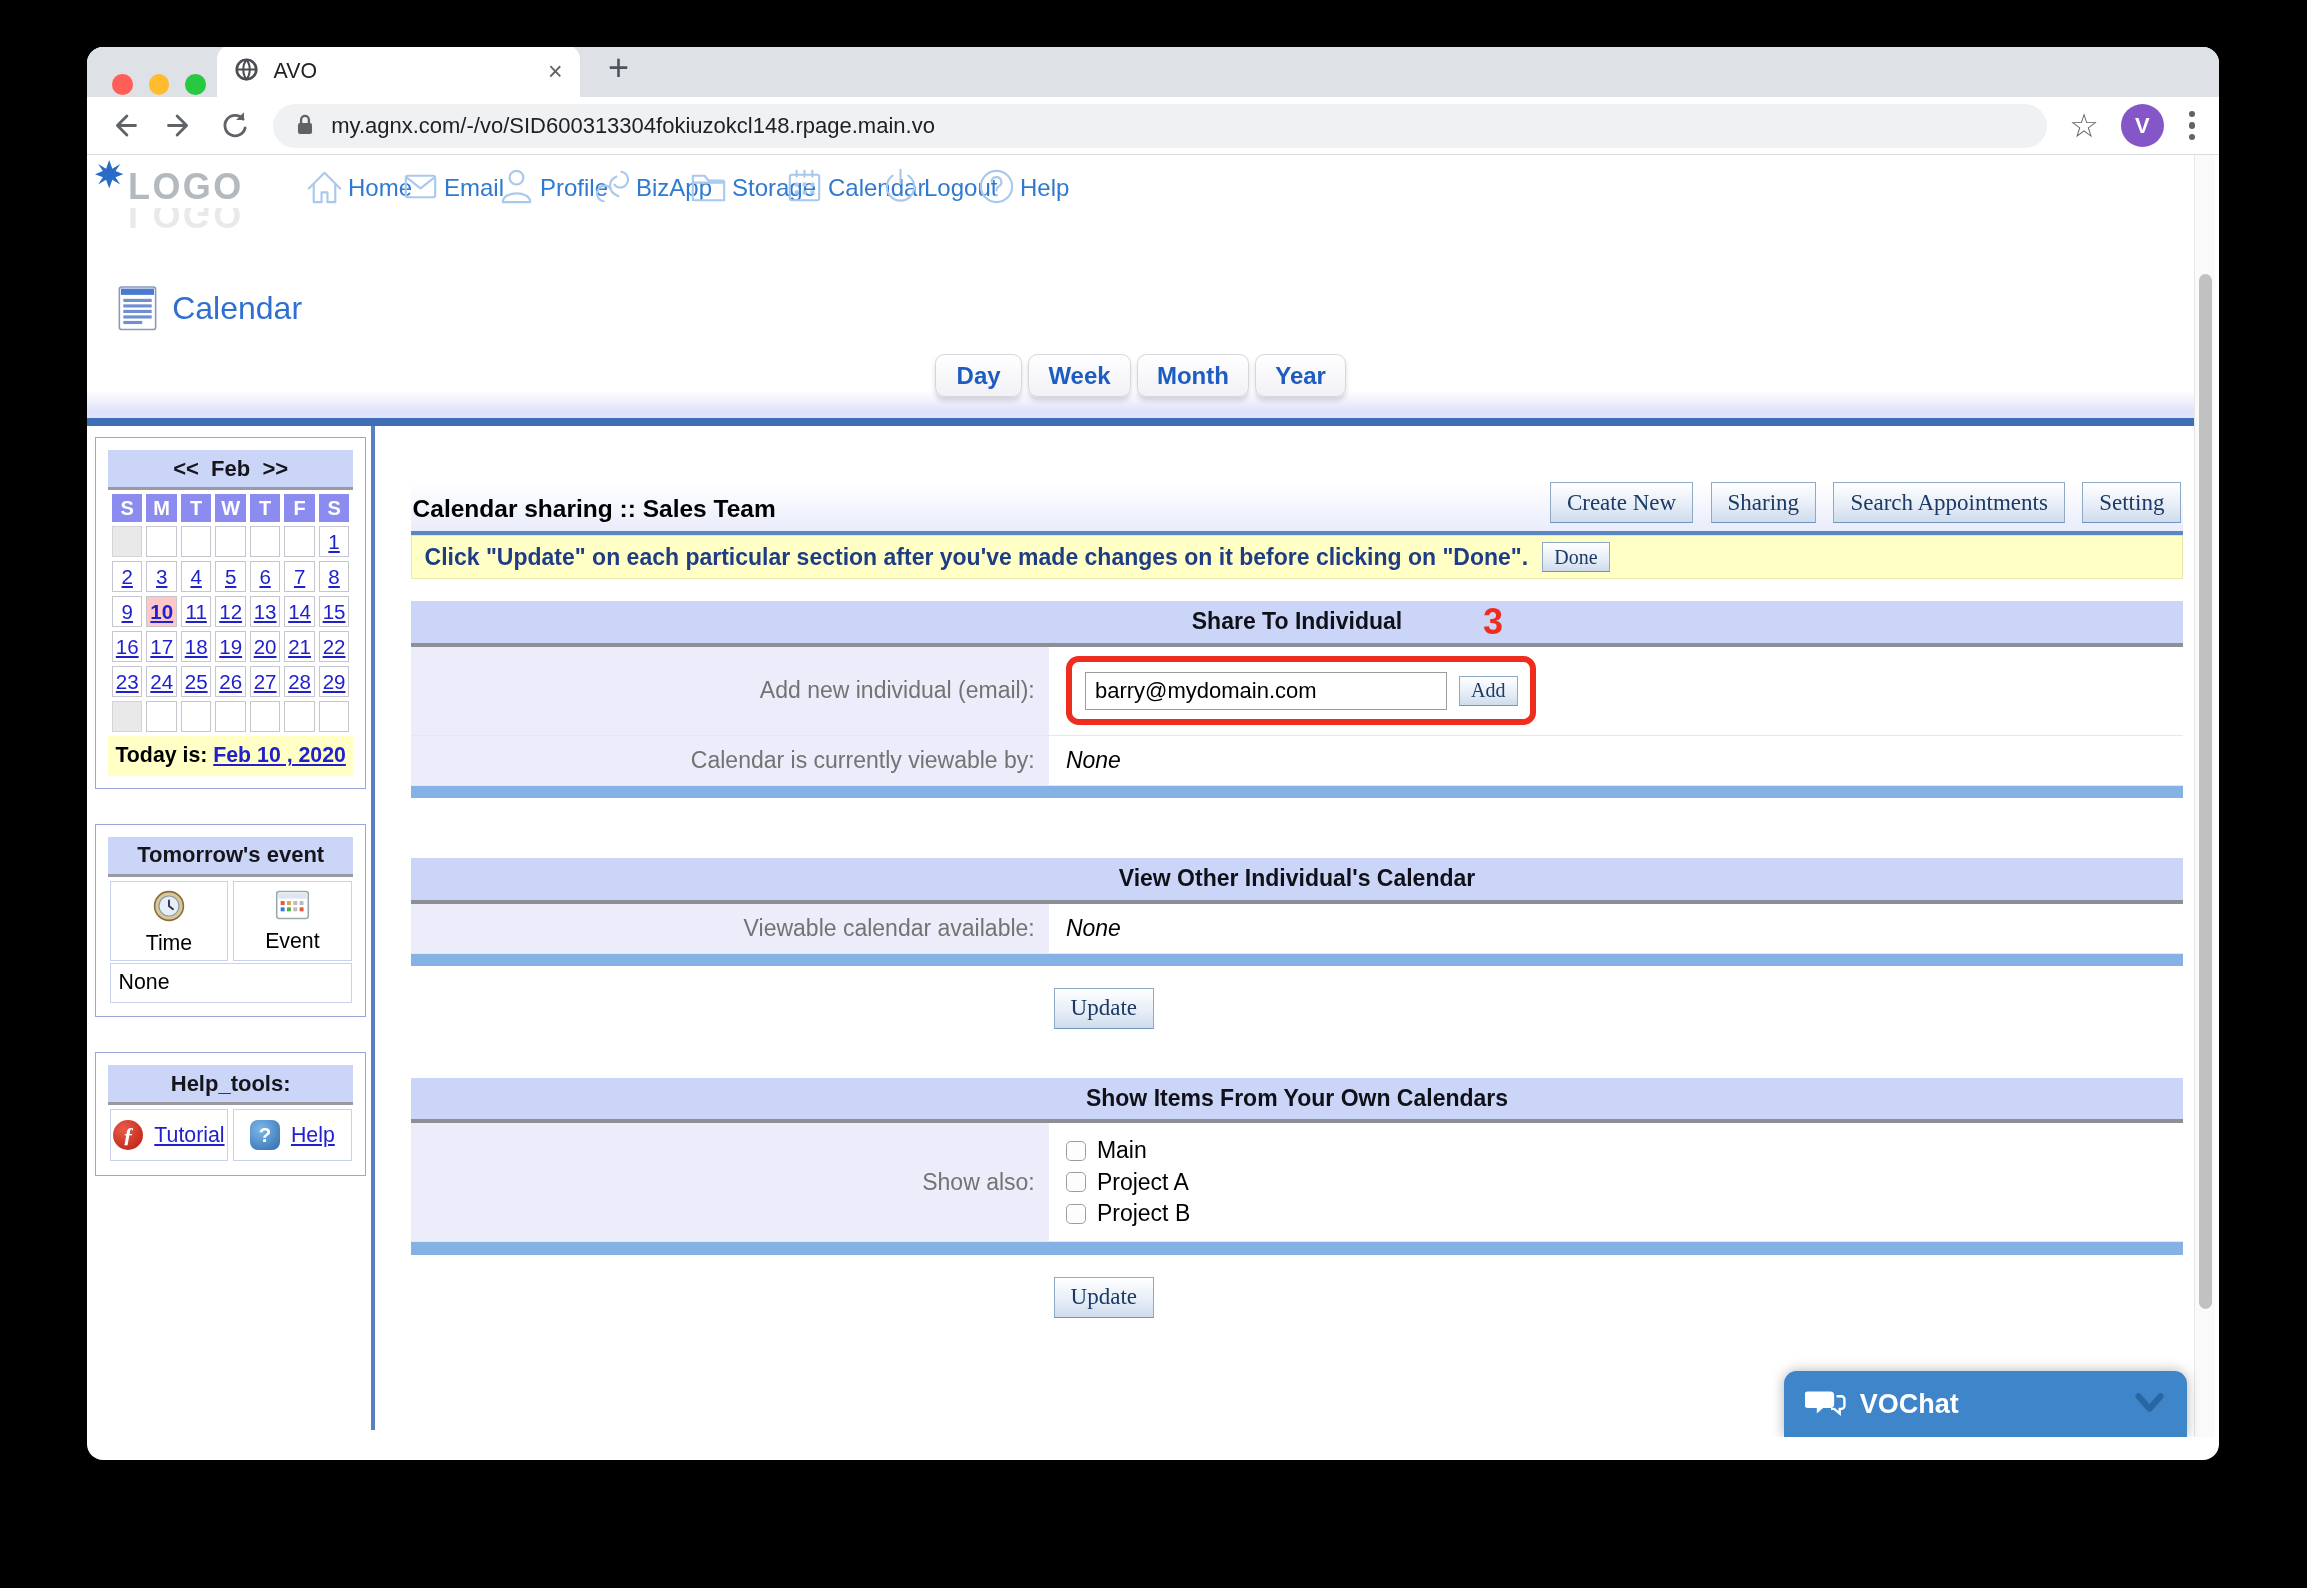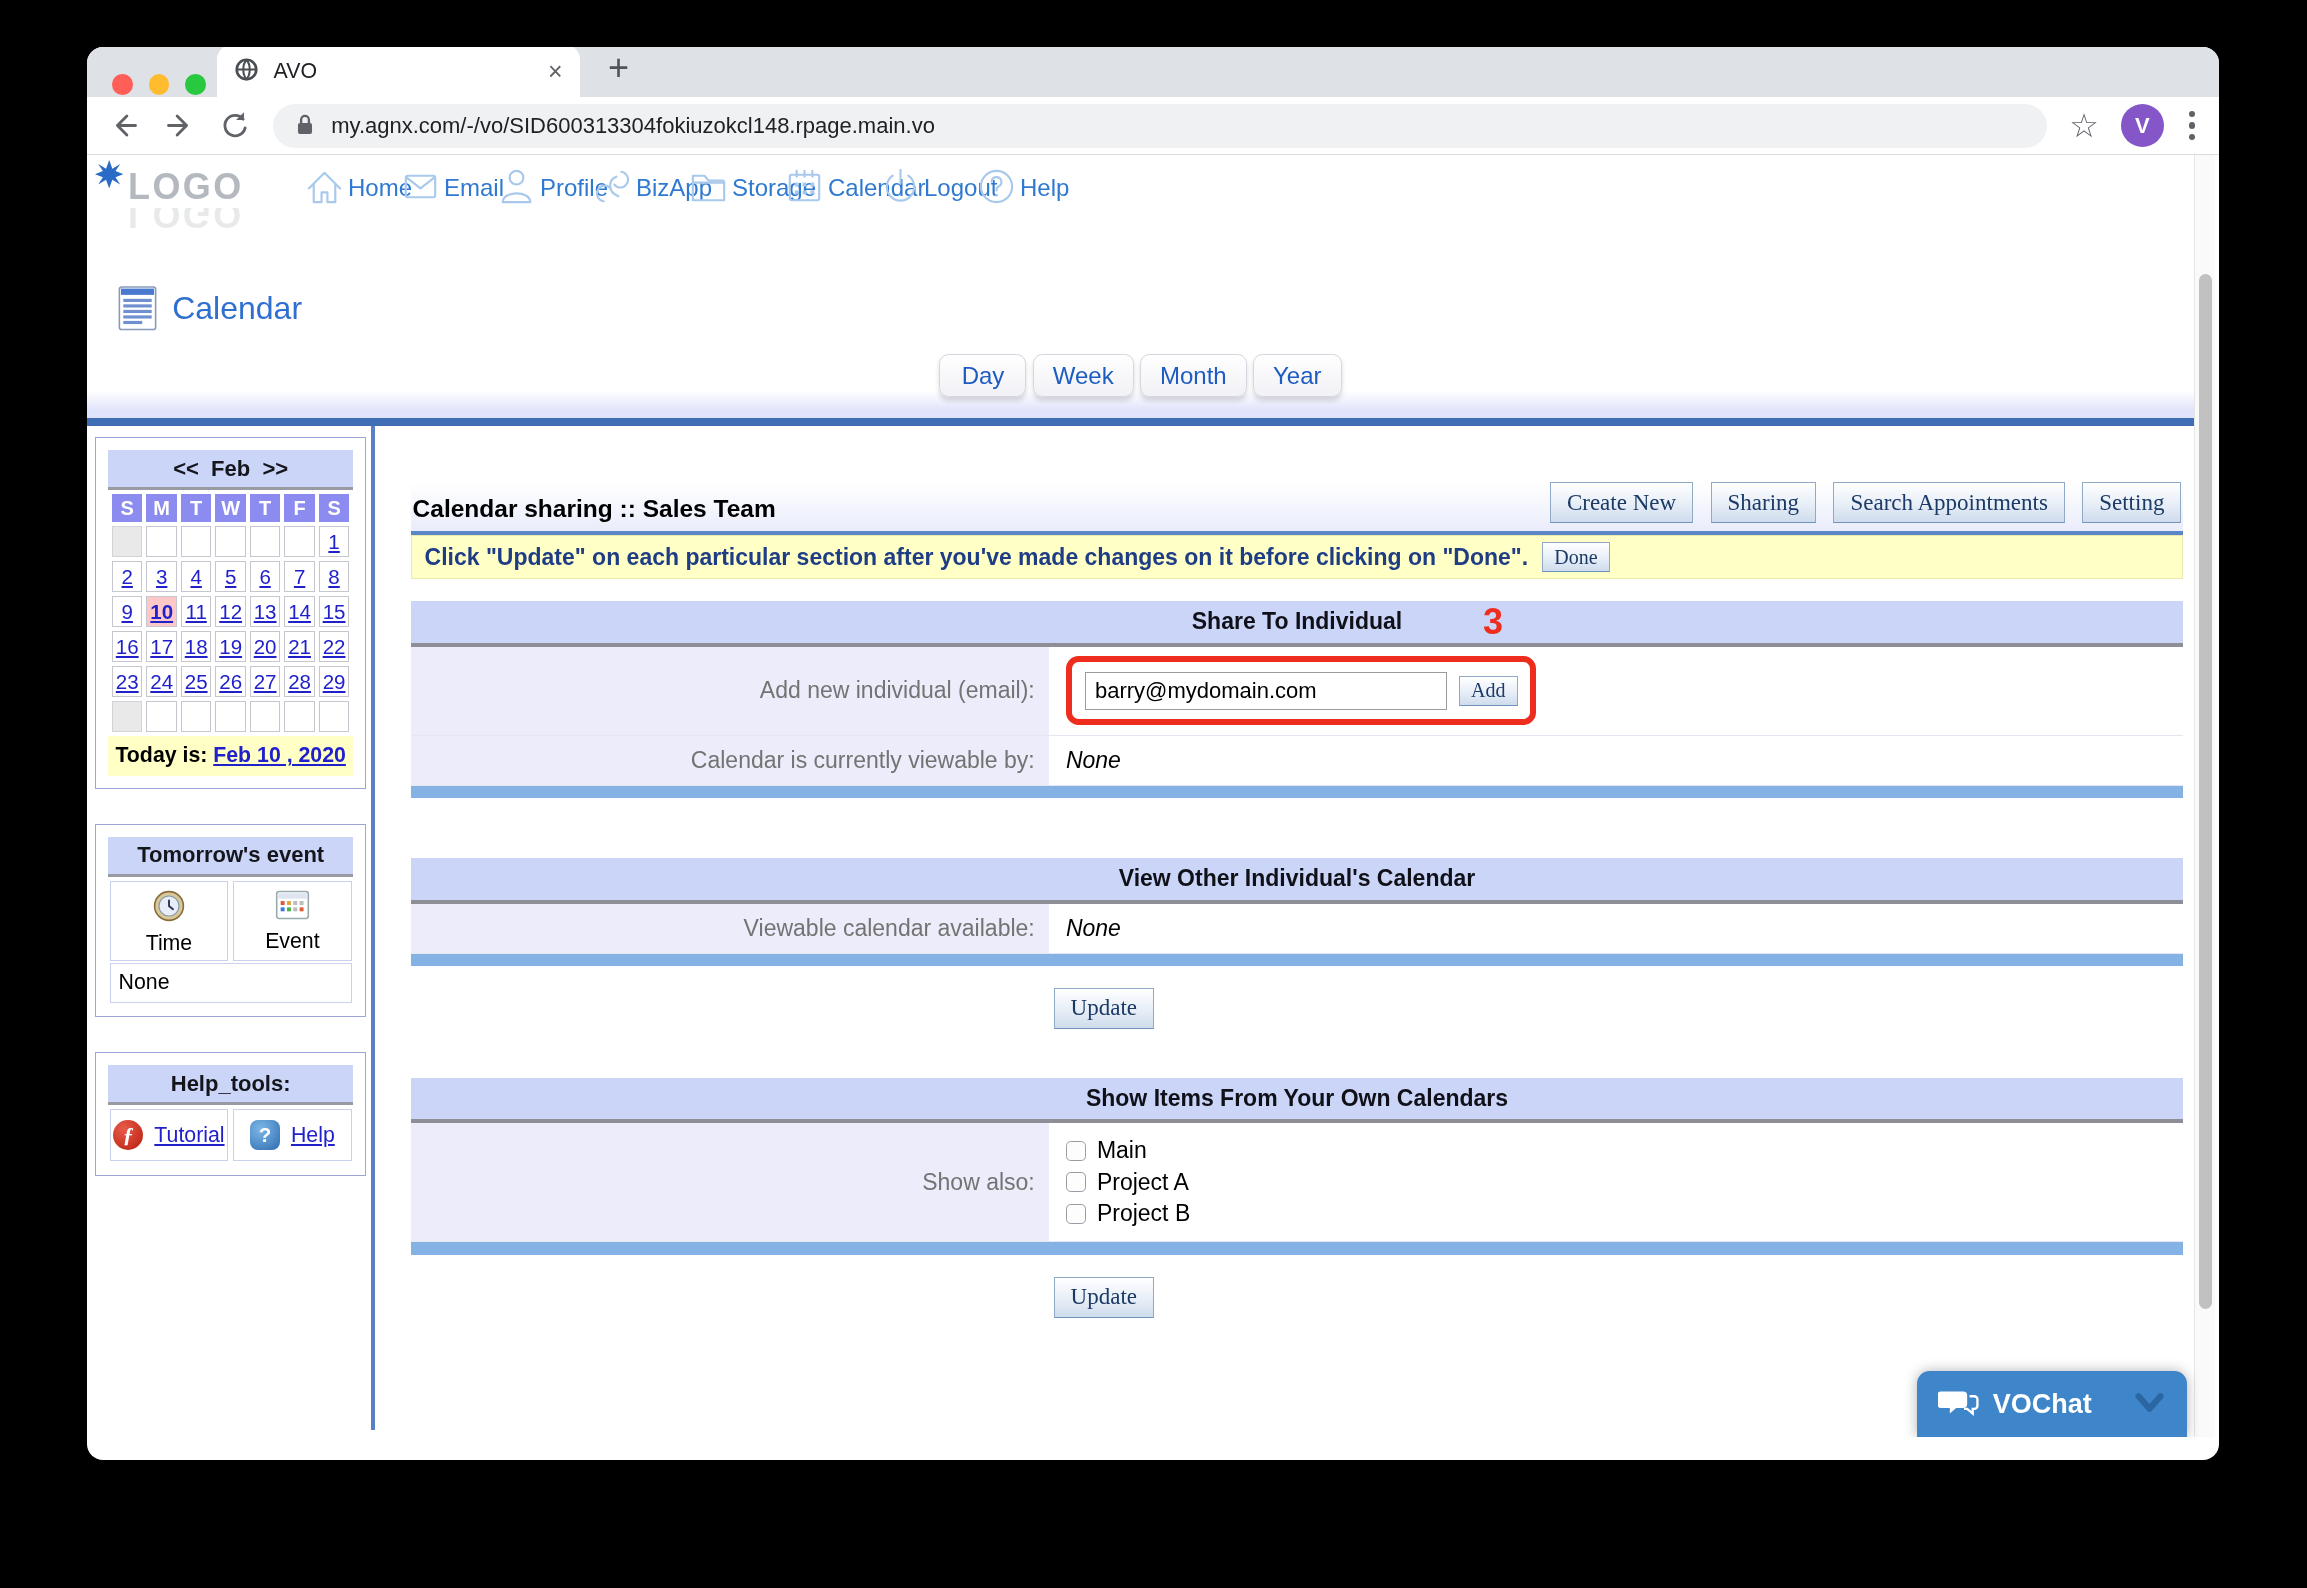--- a/index.html
+++ b/index.html
@@ -52,21 +52,21 @@
   .nav-icon svg { width:47px; height:47px; stroke:#a9c9ec; fill:none; stroke-width:2.2; stroke-linejoin:round; stroke-linecap:round; }
   .nav-label { font-size:24px; color:#2f7ad0; }
 
   .app-title-row { display:flex; align-items:center; gap:14.2px; padding-left:30px; height:73px; }
   .app-title { font-size:32px; color:#2f6fd0; }
 
   .vtabs { display:flex; justify-content:center; gap:6.3px; height:46px; align-items:flex-end; }
   .vtab { min-width:87px; padding:0 19px; height:43px; background:linear-gradient(#ffffff,#f1f1f6);
           border:0.8px solid #d6d6e0; border-radius:9.5px; box-shadow:0 3.2px 5.5px rgba(0,0,0,.14);
           display:flex; align-items:center; justify-content:center; font-size:24px; color:#1d5cc0;
-          position:relative; top:6.3px; }
+          position:relative; top:6.3px;font-weight:bold; }
 
   .gradbar { height:35px; background:linear-gradient(#ffffff,#dfe3fb 75%); border-bottom:8px solid #3f6eb5; }
 
   .bodyrow { display:flex; height:1004px; }
   .sidebar { width:284px; padding:11px 4.7px 0 8px; }
   .divider { width:4px; background:#5b7fc4; }
   .main { flex:1; padding:0 11px 0 36px; }
 
   
   .sbox { border:1.6px solid #9ba6d6; background:#fff; padding:12px; margin-bottom:35px; }
@@ -128,21 +128,21 @@
                  font-family:inherit; background:#fff; color:#000; }
 
   .update-row { margin:22px 0 0 calc(36% + 4.7px); }
   .gap-view { margin-top:60px; }
   .gap-show { margin-top:49px; }
 
   .optlist { display:flex; flex-direction:column; gap:1.6px; padding:4.7px 0; }
   .opt { display:flex; align-items:center; gap:11px; font-size:23px; height:30px; cursor:pointer; }
   .checkbox { width:20px; height:20px; border:1.6px solid #9a9aa2; border-radius:4.7px; background:#fdfdfd; }
 
-  .vochat { position:absolute; right:32px; bottom:0; width:270px; height:66px; background:#3e86c9;
+  .vochat { position:absolute; right:32px; bottom:0; width:403px; height:66px; background:#3e86c9;
             border-radius:12.6px 12.6px 0 0; display:flex; align-items:center; padding:0 20.5px; gap:14.2px;
             box-shadow:0 0 12.6px rgba(0,0,0,.3); z-index:9; cursor:pointer; }
   .vochat-label { color:#fff; font-size:27px; font-weight:bold; flex:1; }
 </style>
 </head>
 <body>
 
 <div class="window">
 
   <div class="tabstrip">

